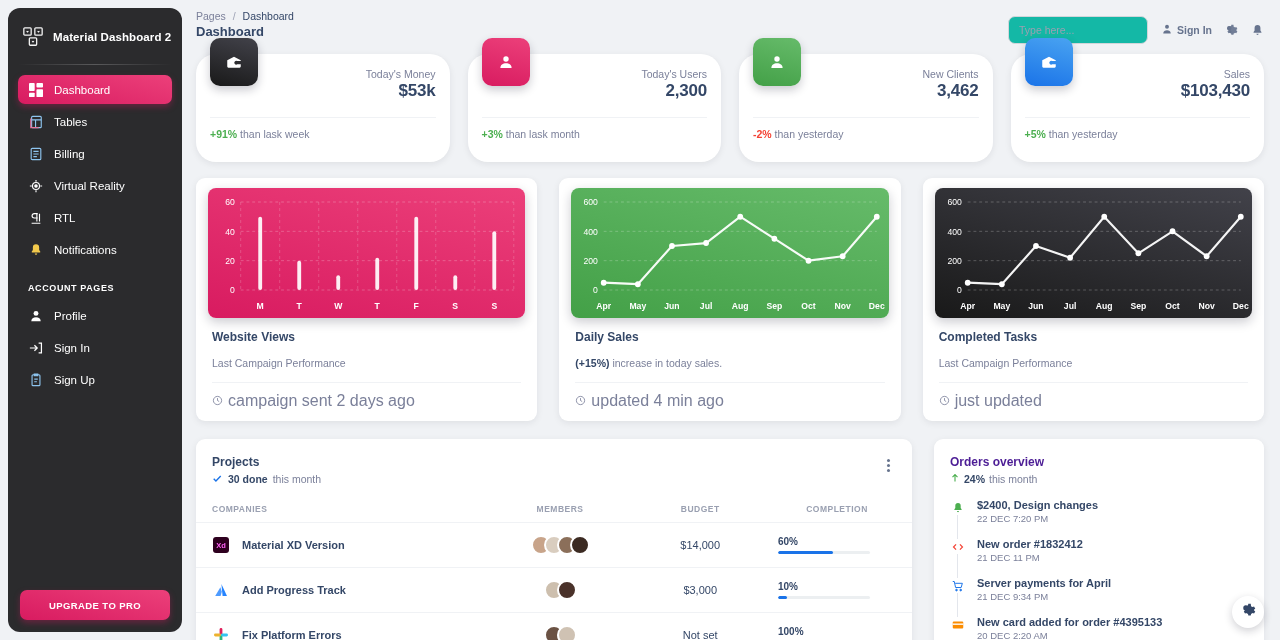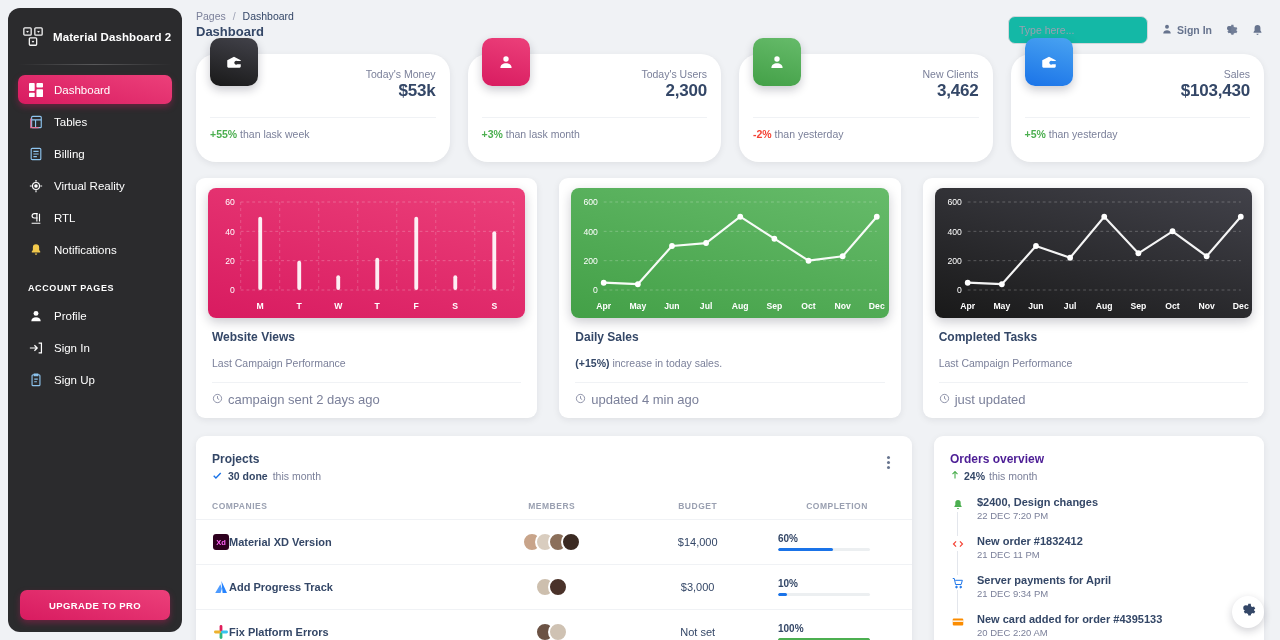--- a/index.html
+++ b/index.html
@@ -154,21 +154,21 @@
   .chart-plot.dark  { background: linear-gradient(195deg, #42424a, #191919); }
   .chart-plot svg { display: block; width: 100%; height: 100%; }
   .chart-body { padding: 12px 4px 0 4px; }
   .chart-title { font-size: 12px; font-weight: bold; color: #344767; margin-bottom: 13px; }
   .chart-sub { font-size: 10.5px; color: #7b809a; }
   .chart-sub b { color: #344767; font-weight: bold; }
   .chart-divider { height: 1px; background: #f0f2f5; margin-top: 13px; }
   .chart-foot {
     display: flex; align-items: center; gap: 5px;
     padding: 9px 4px 11px 4px;
-    font-size: 13px; color: #7b809a;
+    font-size: 16px; color: #7b809a;
   }
 
   
   .bottom-row { display: flex; gap: 22px; }
   .projects-card {
     flex: 0 0 716px;
     background: #fff; border-radius: 9px;
     box-shadow: 0 2px 7px rgba(20,20,40,.08);
     padding: 16px 0 0 0;
     max-height: 220px; overflow: hidden;
@@ -188,21 +188,21 @@
     letter-spacing: .5px; text-align: left;
     padding: 6px 16px 8px 16px;
     border-bottom: 1px solid #f0f2f5;
   }
   th.c { text-align: center; }
   td {
     padding: 12px 16px; border-bottom: 1px solid #f0f2f5;
     font-size: 11px; color: #344767; vertical-align: middle;
   }
   td.c { text-align: center; }
-  .company { display: flex; align-items: center; }
+  .company { display: flex; align-items: center; gap: 13px; }
   .company-name { font-weight: bold; font-size: 11px; }
   .logo-box { width: 17px; height: 17px; flex: 0 0 17px; display: flex; align-items: center; justify-content: center; }
   .avatars { display: flex; justify-content: center; }
   .avatar {
     width: 20px; height: 20px; border-radius: 50%;
     border: 2px solid #fff; margin-left: -7px;
   }
   .avatar:first-child { margin-left: 0; }
   .budget { font-size: 11px; color: #344767; font-weight: normal; }
   .completion-cell { width: 150px; }
@@ -408,21 +408,21 @@
         <svg viewBox="0 0 24 24" width="18" height="18" fill="#fff">
             <path d="M3 9.5l9-4.5 9 4.5v1.2h-4.6a2.6 2.6 0 100 4.4H21v2.9a1.5 1.5 0 01-1.5 1.5h-15A1.5 1.5 0 013 18V9.5z"></path>
           </svg>
       </div>
       <div class="stat-head">
         <div class="stat-label">Today's Money</div>
         <div class="stat-value">$53k</div>
       </div>
       <div class="stat-divider"></div>
       <div class="stat-foot">
-        <b class="up">+55%</b>
+        <b class="up">+91%</b>
         <span>than lask week</span>
       </div>
     </div>
 
     <div class="stat-card">
       <div class="stat-icon pink">
         <svg viewBox="0 0 24 24" width="18" height="18" fill="#fff">
             <circle cx="12" cy="8" r="3.6"></circle>
             <path d="M4.5 20c0-4 3.4-6.2 7.5-6.2s7.5 2.2 7.5 6.2z"></path>
           </svg>

